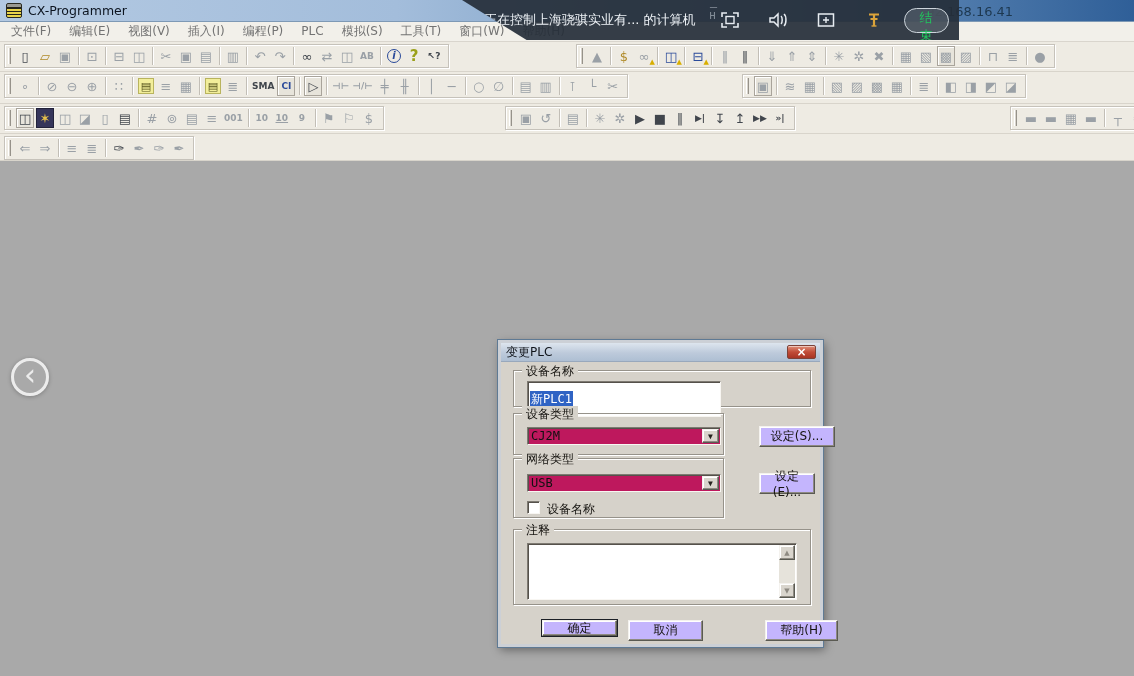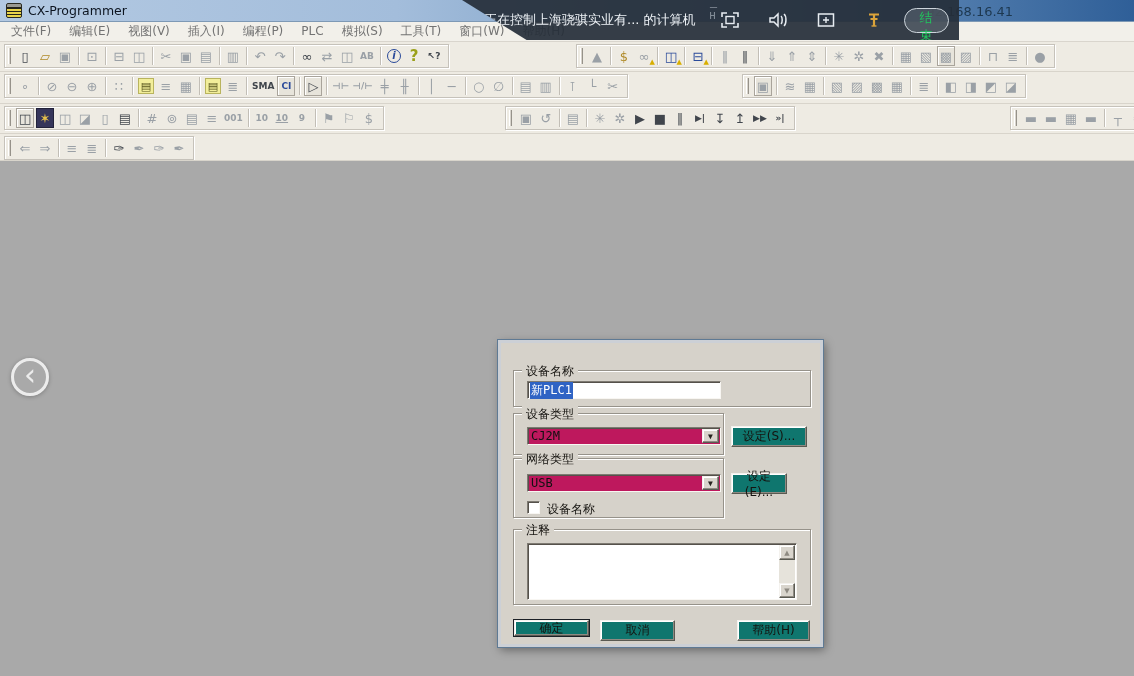--- a/index.html
+++ b/index.html
@@ -79,23 +79,23 @@
     box-shadow:inset 1px 1px 0 #55514b;padding:1px 2px;font-size:12px;
     font-family:"DejaVu Sans Mono","Liberation Mono",monospace;display:flex;align-items:center;}
   .tbox .sel{background:#2f63c4;color:#fff;padding:0 1px;}
   .combo{position:absolute;background:#be185d;border:1px solid;border-color:#7e7a72 #f8f6f2 #f8f6f2 #7e7a72;
     box-shadow:inset 1px 1px 0 #55514b;display:flex;align-items:center;font-size:12px;
     font-family:"DejaVu Sans Mono","Liberation Mono",monospace;padding-left:3px;cursor:pointer;}
   .combo-btn{position:absolute;right:1px;top:1px;bottom:1px;width:17px;background:#d9d5cd;
     border:1px solid;border-color:#f4f2ee #5a5a52 #5a5a52 #f4f2ee;
     box-shadow:inset -1px -1px 0 #8e8a82,inset 1px 1px 0 #fff;
     display:flex;align-items:center;justify-content:center;font-size:8px;color:#26221e;}
-  .b3d{position:absolute;background:#0f766e;border:1px solid;border-color:#f4f2ee #5a5a52 #5a5a52 #f4f2ee;
+  .b3d{position:absolute;background:#c4b5fd;border:1px solid;border-color:#f4f2ee #5a5a52 #5a5a52 #f4f2ee;
     box-shadow:inset -1px -1px 0 #8e8a82,inset 1px 1px 0 #fff;font-size:12px;color:#15130f;
-    display:flex;align-items:center;justify-content:center;cursor:pointer;font-family:inherit;}
+    display:flex;align-items:center;justify-content:center;cursor:pointer;font-family:inherit;margin-left:28px;}
   .b3d.def{box-shadow:0 0 0 1px #1c2026,inset -1px -1px 0 #8e8a82,inset 1px 1px 0 #fff;}
   .chk{position:absolute;width:13px;height:13px;background:#fff;border:1px solid;
     border-color:#7e7a72 #f8f6f2 #f8f6f2 #7e7a72;box-shadow:inset 1px 1px 0 #55514b;cursor:pointer;}
   .chk-label{position:absolute;font-size:12px;color:#15130f;}
   .txtarea{position:absolute;background:#fff;border:1px solid;border-color:#7e7a72 #f8f6f2 #f8f6f2 #7e7a72;
     box-shadow:inset 1px 1px 0 #55514b;}
   .vsb{position:absolute;right:1px;top:1px;bottom:1px;width:16px;background:#e6e3db;}
   .sb-btn{position:absolute;left:0;width:16px;height:15px;background:#d9d5cd;border:1px solid;
     border-color:#f4f2ee #5a5a52 #5a5a52 #f4f2ee;box-shadow:inset -1px -1px 0 #8e8a82,inset 1px 1px 0 #fff;
     display:flex;align-items:center;justify-content:center;font-size:7px;color:#8e8a82;cursor:pointer;}
@@ -352,25 +352,31 @@
         <svg width="18" height="20" viewBox="0 0 18 20">
             <path d="M4 4.5h10M9 4.5V16M5.5 9h7" stroke="#dba43a" fill="none" stroke-width="2.2"></path>
             <path d="M6.5 16h5" stroke="#dba43a" stroke-width="1.4"></path>
           </svg>
       </span>
     </span>
     <button class="ov-end">结束</button>
   </div>
 
   <div class="dlg">
+    <div class="dlg-title">
+      <span class="dlg-title-text">变更PLC</span>
+      <span class="dlg-close">
+        <span class="x">×</span>
+      </span>
+    </div>
 
     <div class="grp" style="left:12px;top:27px;width:298px;height:37px;">
       <span class="grp-label">设备名称</span>
     </div>
-    <div class="tbox" style="left:26px;top:38px;width:194px;height:18px;">
+    <div class="tbox" style="left:26px;top:38px;width:194px;height:36px;">
       <span class="sel">新PLC1</span>
     </div>
 
     <div class="grp" style="left:12px;top:70px;width:211px;height:42px;">
       <span class="grp-label">设备类型</span>
     </div>
     <div class="combo" style="left:26px;top:84px;width:194px;height:18px;">
       <span>CJ2M</span>
       <span class="combo-btn">▼</span>
     </div>

